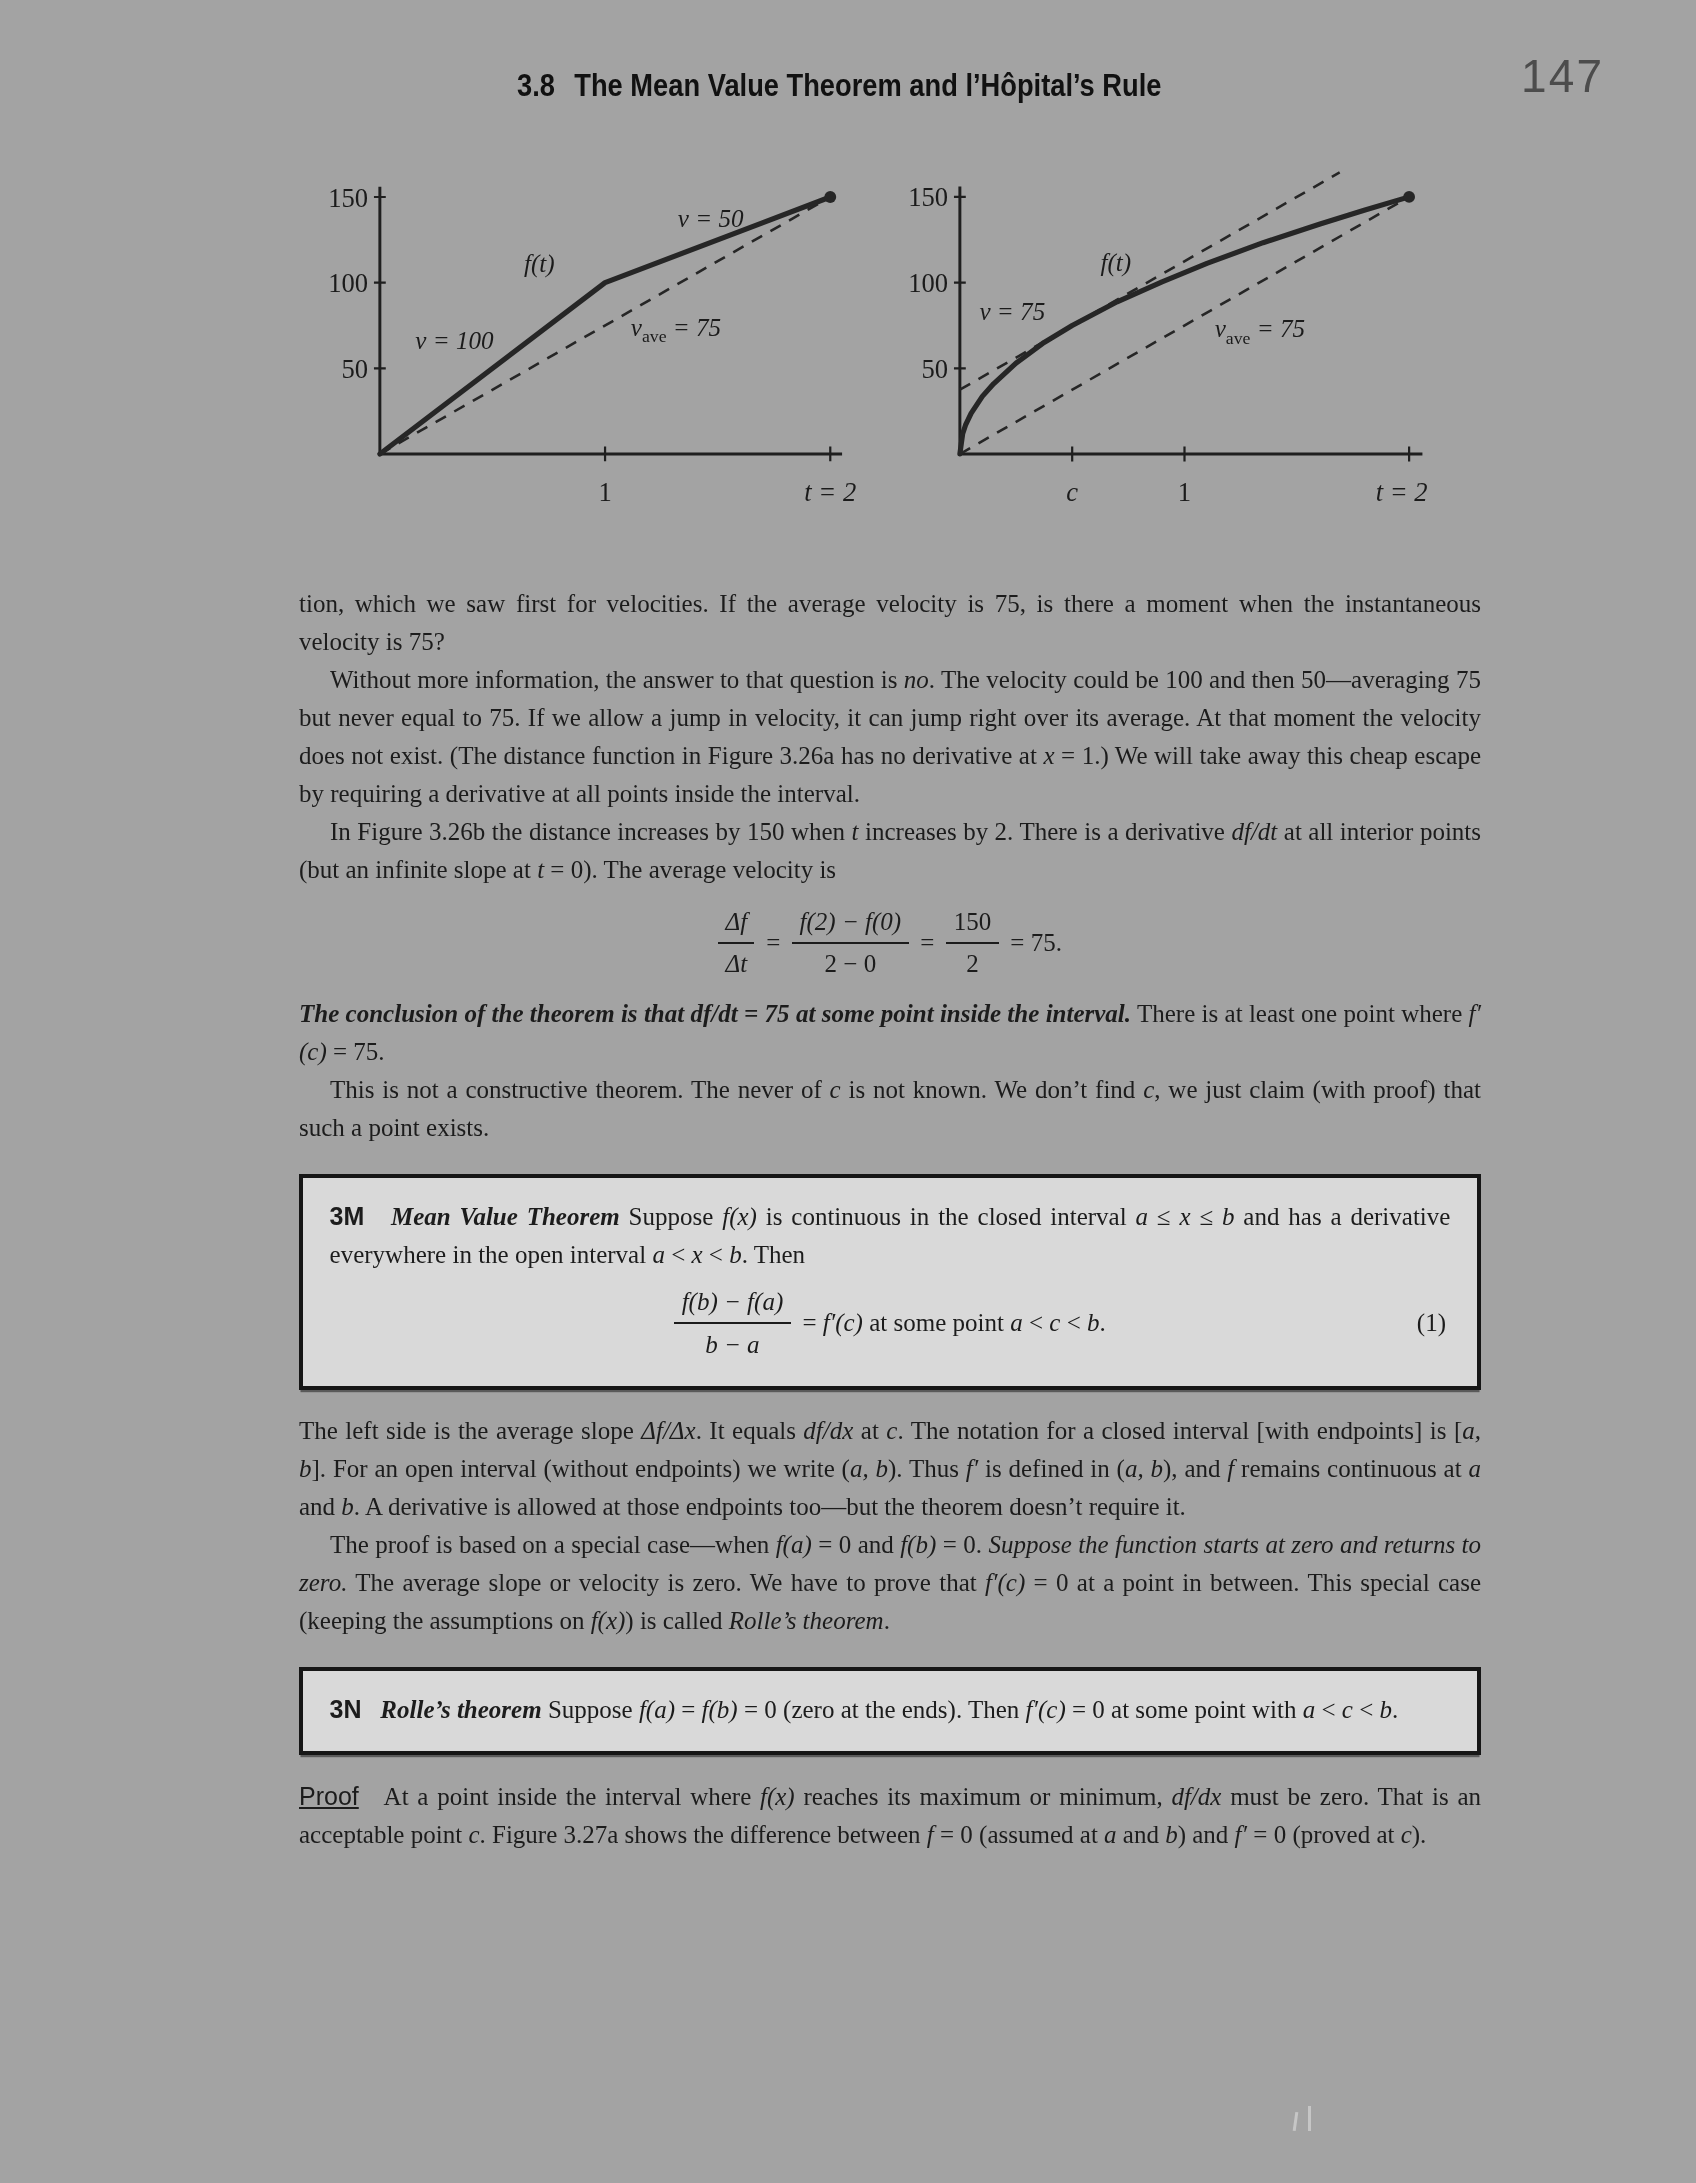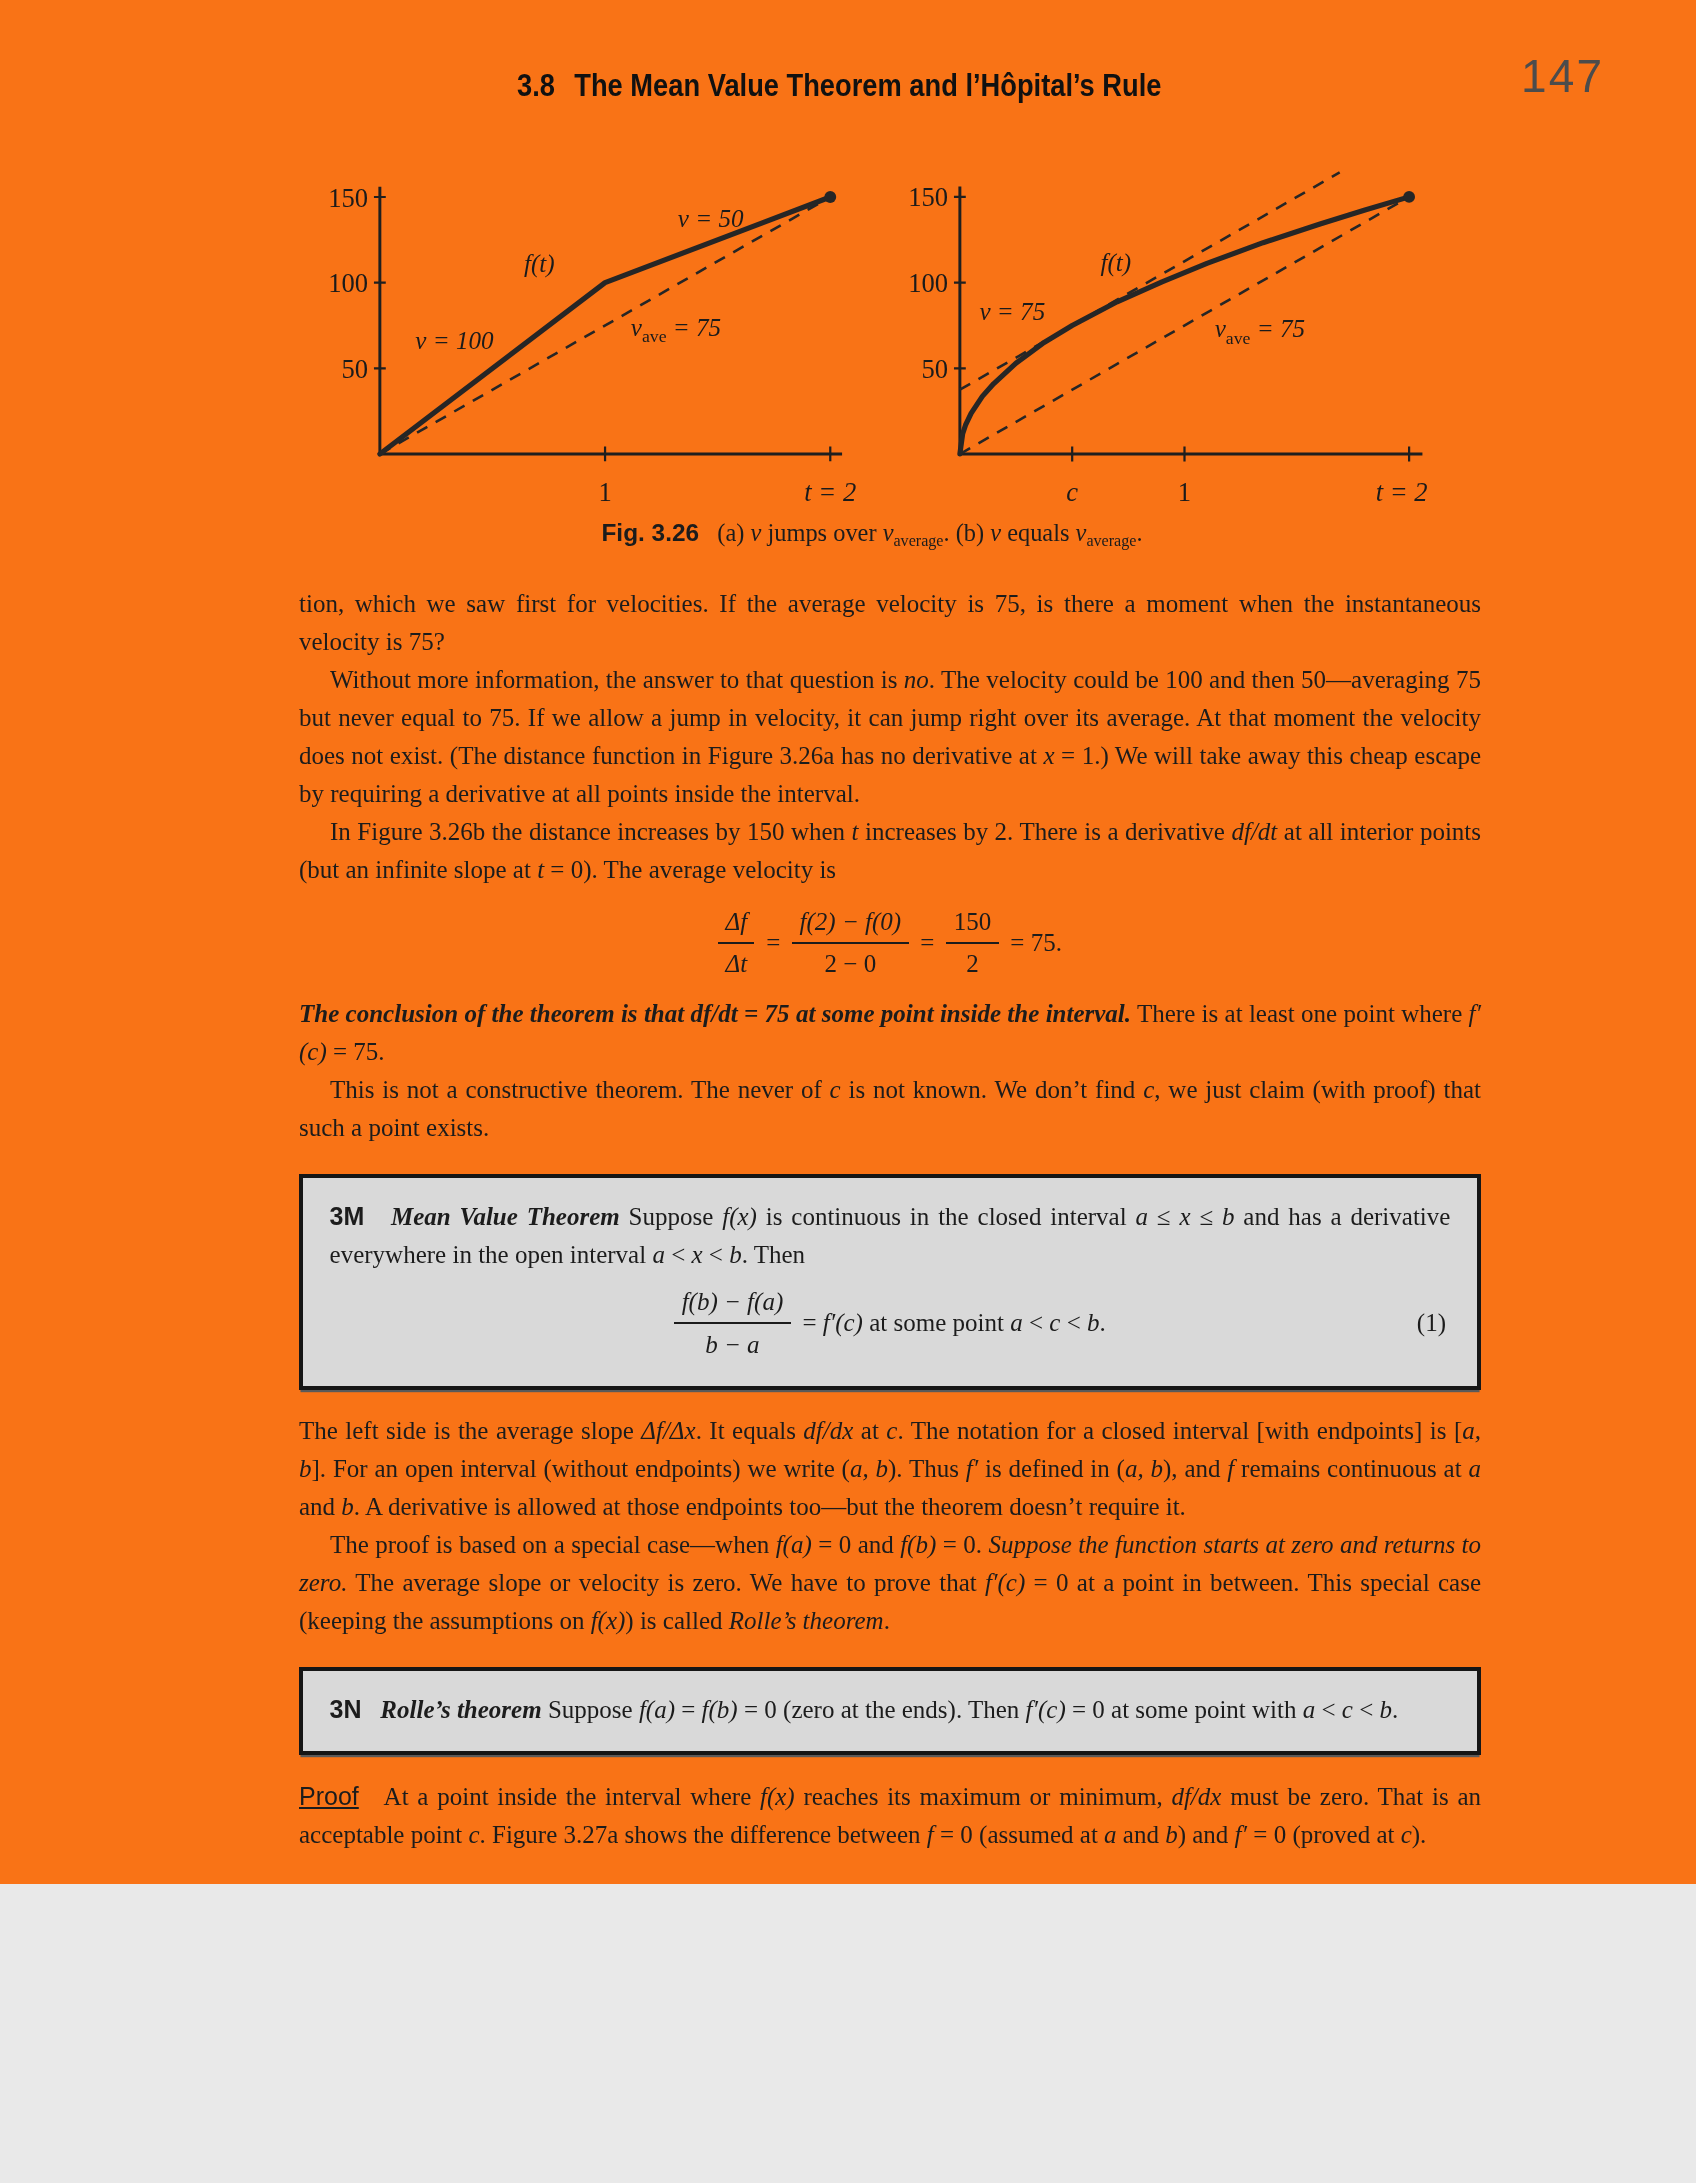--- a/index.html
+++ b/index.html
@@ -1,16 +1,16 @@
 <!DOCTYPE html>
 <html style="font-size:11.8px"><head>
 <meta charset="utf-8">
 <style>
   html,body{margin:0;padding:0;background:#e9e9e9;}
-  .page{position:relative;width:1696px;height:1884px;background:#f97316;overflow:hidden;
+  .page{position:relative;width:1696px;height:2183px;background:#a3a3a3;overflow:hidden;
         font-family:"Liberation Serif",serif;color:#1c1c1c;}
 
   
   .hdr-title{position:absolute;left:517px;top:68px;white-space:nowrap;
              font-family:"Liberation Sans",sans-serif;font-weight:700;font-size:31px;
              transform:scaleX(.88);transform-origin:left center;letter-spacing:0px;color:#111;}
   .hdr-title .sec{margin-right:22px;}
   .pagenum{position:absolute;left:1521px;top:49px;font-family:"Liberation Sans",sans-serif;
            font-size:46px;font-weight:400;color:#4c4c4c;letter-spacing:2.2px;}
 
@@ -104,21 +104,20 @@
     <path class="cv" d="M169,414 L172.8,386.5 L176.6,375 L184.2,359 L199.4,336 L214.6,319 L245,291
                         L283,263 L321,240 L381.8,208 L442.6,181 L503.4,156 L579.4,128 L655.4,103
                         L716.2,84 L777,66"></path>
     <circle cx="777" cy="66" r="8" fill="#262626"></circle>
 
     <text class="lbl" x="240" y="232" text-anchor="middle">v = 75</text>
     <text class="lbl" x="380" y="166" text-anchor="middle">f(t)</text>
     <text class="lbl" x="575" y="256" text-anchor="middle"><tspan>v</tspan><tspan dy="9" font-size="24" font-style="normal">ave</tspan><tspan dy="-9"> = 75</tspan></text>
   </svg>
 
-  <div class="caption"><span class="r-bsans">Fig. 3.26</span><span>&nbsp;&nbsp; (a) </span><span class="r-i">v</span><span> jumps over </span><span class="r-i">v</span><span class="r-sub">average</span><span>. (b) </span><span class="r-i">v</span><span> equals </span><span class="r-i">v</span><span class="r-sub">average</span><span>.</span></div>
 
   <div class="content">
 
     <p><span>tion, which we saw first for velocities. If the average velocity is 75, is there a moment when the instantaneous velocity is 75?</span></p>
     <p class="ind"><span>Without more information, the answer to that question is </span><span class="r-i">no</span><span>. The velocity could be 100 and then 50—averaging 75 but never equal to 75. If we allow a jump in velocity, it can jump right over its average. At that moment the velocity does not exist. (The distance function in Figure 3.26a has no derivative at </span><span class="r-i">x</span><span> = 1.) We will take away this cheap escape by requiring a derivative at all points inside the interval.</span></p>
     <p class="ind"><span>In Figure 3.26b the distance increases by 150 when </span><span class="r-i">t</span><span> increases by 2. There is a derivative </span><span class="r-i">df/dt</span><span> at all interior points (but an infinite slope at </span><span class="r-i">t</span><span> = 0). The average velocity is</span></p>
 
     <div class="eqrow">
       <span class="frac">
           <span class="num math">Δf</span>

